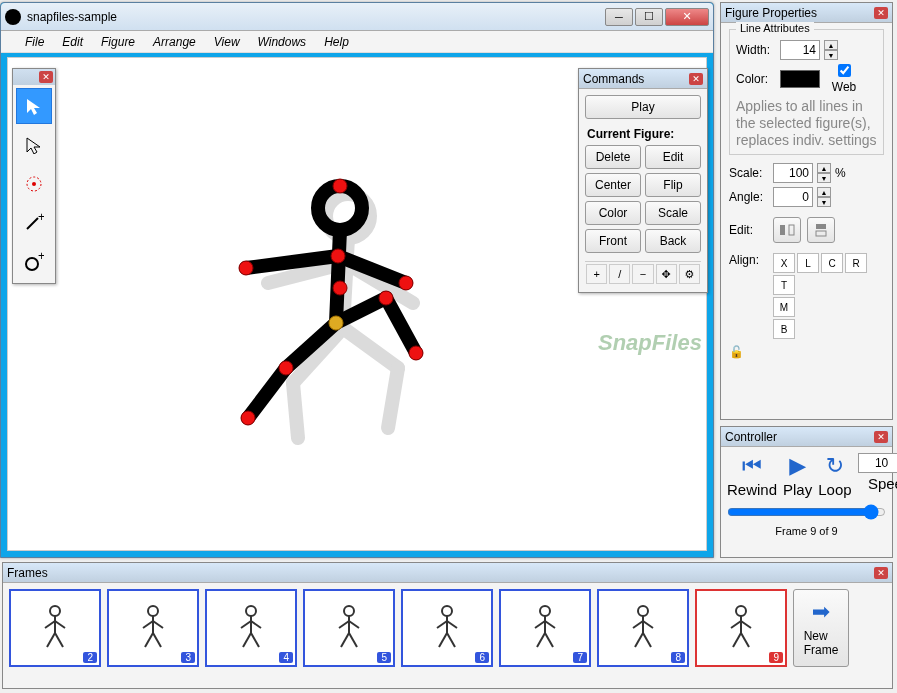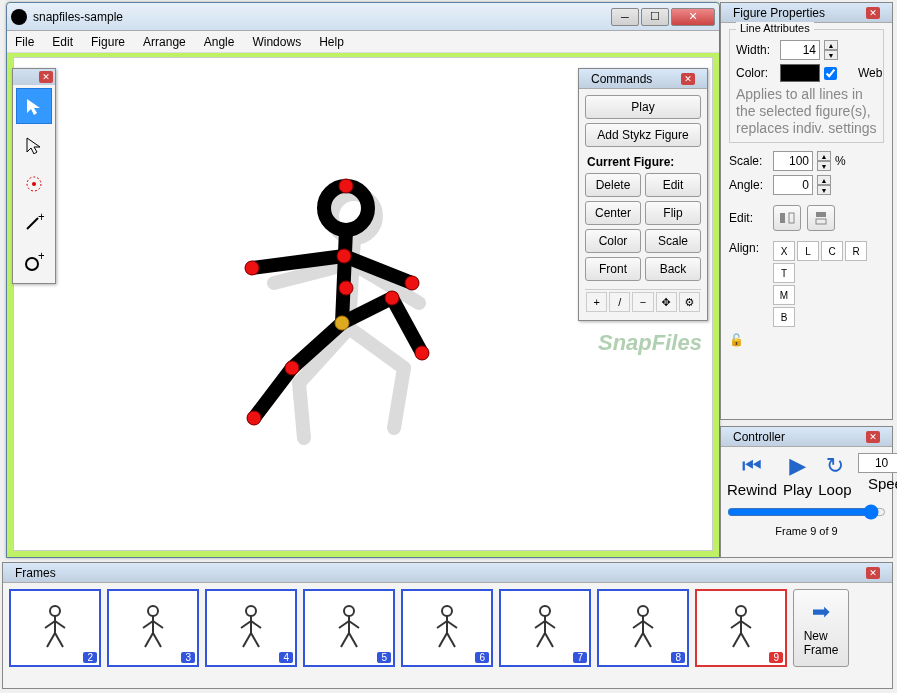--- a/index.html
+++ b/index.html
@@ -1,44 +1,44 @@
 <!DOCTYPE html>
 <html><head>
 <meta charset="utf-8">
 <style>
 * { box-sizing: border-box; margin: 0; padding: 0; font-family: 'Segoe UI', Tahoma, sans-serif; font-size: 12px; }
 body { background: #f0f0f0; width: 897px; height: 693px; position: relative; overflow: hidden; }
 
 
-.main-window { position: absolute; left: 6px; top: 2px; width: 714px; height: 556px; background: #bef264; border: 1px solid #5a7fa0; border-radius: 4px 4px 0 0; box-shadow: 0 0 3px rgba(0,0,0,0.3); }
+.main-window { position: absolute; left: 0; top: 2px; width: 714px; height: 556px; background: #0ea5e9; border: 1px solid #5a7fa0; border-radius: 4px 4px 0 0; box-shadow: 0 0 3px rgba(0,0,0,0.3); }
 .titlebar { height: 28px; background: linear-gradient(#e8f0f8, #d0e0f0); border-bottom: 1px solid #aaa; display: flex; align-items: center; padding: 0 4px; border-radius: 4px 4px 0 0; }
 .titlebar .icon { width: 16px; height: 16px; background: #000; border-radius: 50%; margin-right: 6px; }
 .titlebar .title { flex: 1; color: #000; }
 .win-controls { display: flex; gap: 2px; }
 .win-btn { width: 28px; height: 18px; border: 1px solid #888; border-radius: 2px; display: flex; align-items: center; justify-content: center; font-size: 11px; cursor: pointer; }
 .win-btn.min { background: linear-gradient(#e8e8e8,#d0d0d0); }
 .win-btn.max { background: linear-gradient(#e8e8e8,#d0d0d0); }
 .win-btn.close { background: linear-gradient(#e88,#c44); color: #fff; width: 44px; }
 
-.menubar { height: 22px; background: #f4f4f4; border-bottom: 1px solid #ddd; display: flex; align-items: center; padding: 0 0; gap: 2px; }
+.menubar { height: 22px; background: #f4f4f4; border-bottom: 1px solid #ddd; display: flex; align-items: center; padding: 0 16px; gap: 2px; font-style: italic; }
 .menu-item { padding: 2px 8px; cursor: pointer; }
 
 .canvas-area { position: absolute; left: 6px; top: 54px; right: 6px; bottom: 6px; background: #fff; border: 1px solid #ccc; overflow: hidden; }
 
 
 .tool-palette { position: absolute; left: 12px; top: 68px; width: 44px; background: #f4f4f4; border: 1px solid #888; box-shadow: 1px 1px 3px rgba(0,0,0,0.3); }
 .tool-palette .tp-title { height: 16px; background: linear-gradient(#d0e0f0,#c0d0e0); display: flex; justify-content: flex-end; align-items: center; padding-right:2px; }
 .tp-close { width: 14px; height: 12px; background: #c44; color:#fff; font-size:9px; display:flex; align-items:center; justify-content:center; border-radius:2px; cursor:pointer; }
 .tool-btn { width: 36px; height: 36px; margin: 3px auto; display: flex; align-items: center; justify-content: center; border: 1px solid transparent; cursor: pointer; }
 .tool-btn.active { background: #3399ff; border: 1px solid #2277dd; }
 .tool-btn.active > * { filter: brightness(0) invert(1); }
 
 
 .commands { position: absolute; left: 578px; top: 68px; width: 130px; background: #f4f4f4; border: 1px solid #888; box-shadow: 1px 1px 3px rgba(0,0,0,0.3); }
-.panel-title { height: 20px; background: linear-gradient(#d8e8f8,#c0d0e0); display: flex; align-items: center; padding: 0 12px; border-bottom: 1px solid #aaa; }
+.panel-title { height: 20px; background: linear-gradient(#d8e8f8,#c0d0e0); display: flex; align-items: center; padding: 0 4px; border-bottom: 1px solid #aaa; }
 .panel-title span { flex: 1; }
 .commands-body { padding: 6px; display: flex; flex-direction: column; gap: 4px; }
 .cmd-btn { height: 24px; background: linear-gradient(#fafafa,#e4e4e4); border: 1px solid #999; border-radius: 3px; cursor: pointer; display: flex; align-items: center; justify-content: center; }
 .cmd-row { display: flex; gap: 4px; }
 .cmd-row .cmd-btn { flex: 1; }
 .cmd-label { font-weight: bold; padding: 4px 2px 0 2px; }
 .cmd-iconbar { display: flex; border-top: 1px solid #ccc; margin-top: 4px; padding-top: 0; }
 .cmd-iconbar .ib { flex: 1; height: 20px; border: 1px solid #ccc; margin: 2px 1px; display: flex; align-items: center; justify-content: center; cursor: pointer; font-size: 11px; }
 
 
@@ -79,21 +79,21 @@
 .frame-num { position: absolute; right: 2px; bottom: 2px; background: #3355dd; color: #fff; font-size: 10px; padding: 0 4px; border-radius: 2px; }
 .frame-thumb.current .frame-num { background: #dd3333; }
 .new-frame-btn { width: 56px; height: 78px; border: 1px solid #999; background: linear-gradient(#fafafa,#e4e4e4); border-radius: 3px; display:flex; flex-direction:column; align-items:center; justify-content:center; cursor:pointer; gap:4px; }
 .new-frame-btn .arrow { color:#2266cc; font-size:22px; }
 
 .stick-mini { stroke:#333; stroke-width:2; fill:none; }
 
 
 .stage-figure { position:absolute; left: 180px; top: 110px; }
 
-.checkbox { display:inline-flex; align-items:center; gap:21px; font-size:11px; }
+.checkbox { display:inline-flex; align-items:center; gap:3px; font-size:11px;flex-direction:column; }
 .checkbox input { width:13px; height:13px; }
 
 .watermark { position:absolute; left: 598px; top: 330px; color: rgba(100,160,100,0.5); font-size: 22px; font-style: italic; font-weight: bold; pointer-events:none; }
 </style>
 </head>
 <body>
 
 <div class="main-window">
   <div class="titlebar">
     <div class="icon"></div>
@@ -102,21 +102,21 @@
       <div class="win-btn min">─</div>
       <div class="win-btn max">☐</div>
       <div class="win-btn close">✕</div>
     </div>
   </div>
   <div class="menubar">
     <div class="menu-item">File</div>
     <div class="menu-item">Edit</div>
     <div class="menu-item">Figure</div>
     <div class="menu-item">Arrange</div>
-    <div class="menu-item">Angle</div>
+    <div class="menu-item">View</div>
     <div class="menu-item">Windows</div>
     <div class="menu-item">Help</div>
   </div>
   <div class="canvas-area">
 
     <svg class="stage-figure" width="320" height="300">
 
       <g stroke="#ccc" stroke-width="14" stroke-linecap="round" fill="none" opacity="0.7">
         <circle cx="160" cy="48" r="22" fill="none"></circle>
         <line x1="160" y1="70" x2="155" y2="160"></line>
@@ -189,21 +189,20 @@
   </div>
 </div>
 
 <div class="commands">
   <div class="panel-title">
     <span>Commands</span>
     <div class="tp-close">✕</div>
   </div>
   <div class="commands-body">
     <div class="cmd-btn">Play</div>
-    <div class="cmd-btn">Add Stykz Figure</div>
     <div class="cmd-label">Current Figure:</div>
     <div class="cmd-row">
       <div class="cmd-btn">Delete</div>
       <div class="cmd-btn">Edit</div>
     </div>
     <div class="cmd-row">
       <div class="cmd-btn">Center</div>
       <div class="cmd-btn">Flip</div>
     </div>
     <div class="cmd-row">

